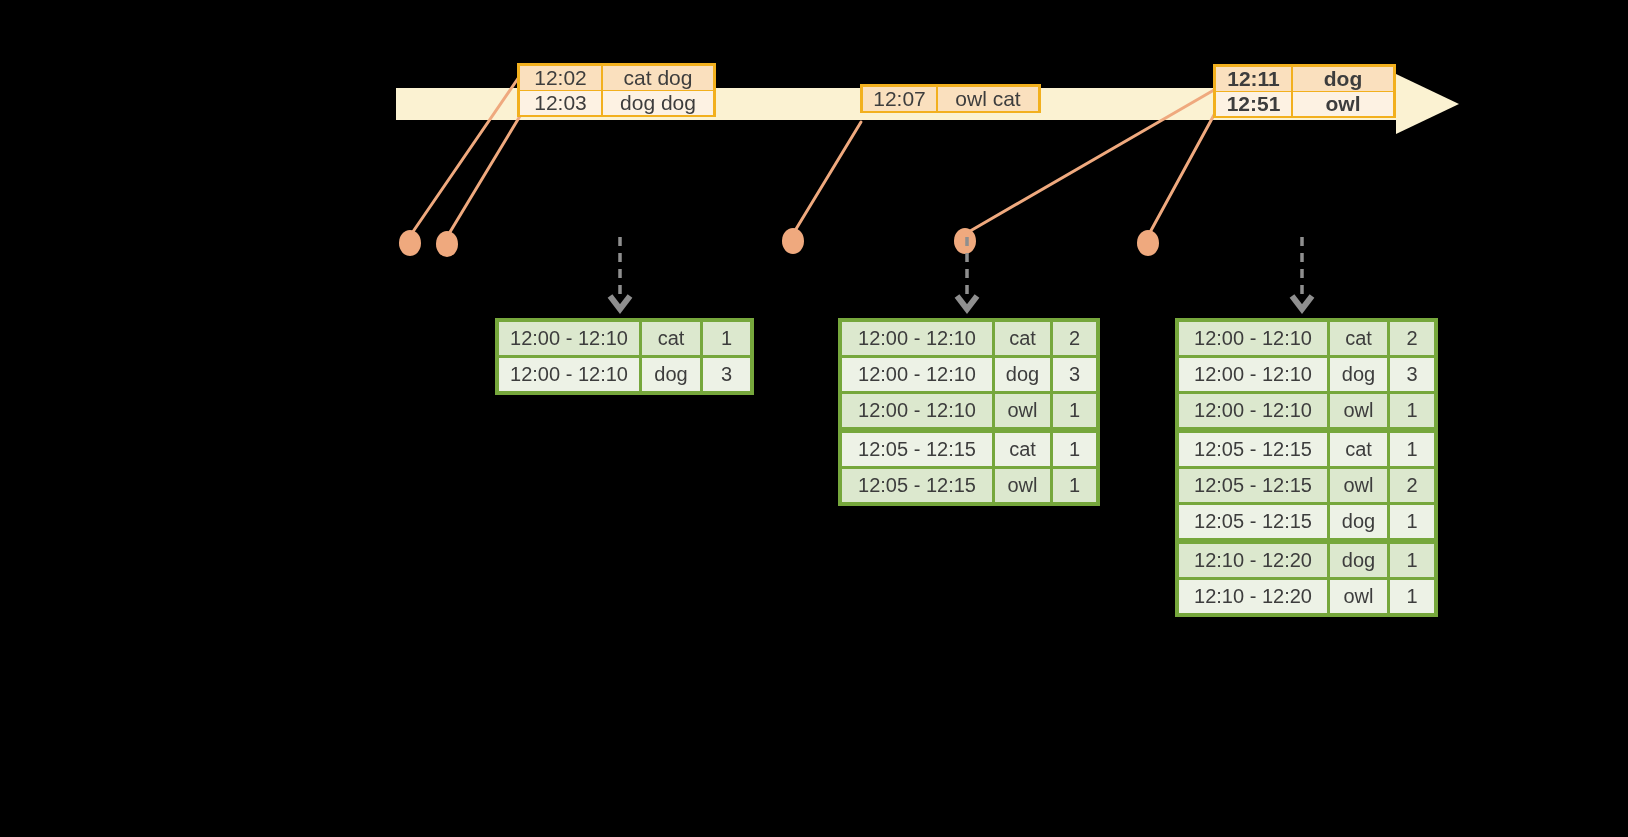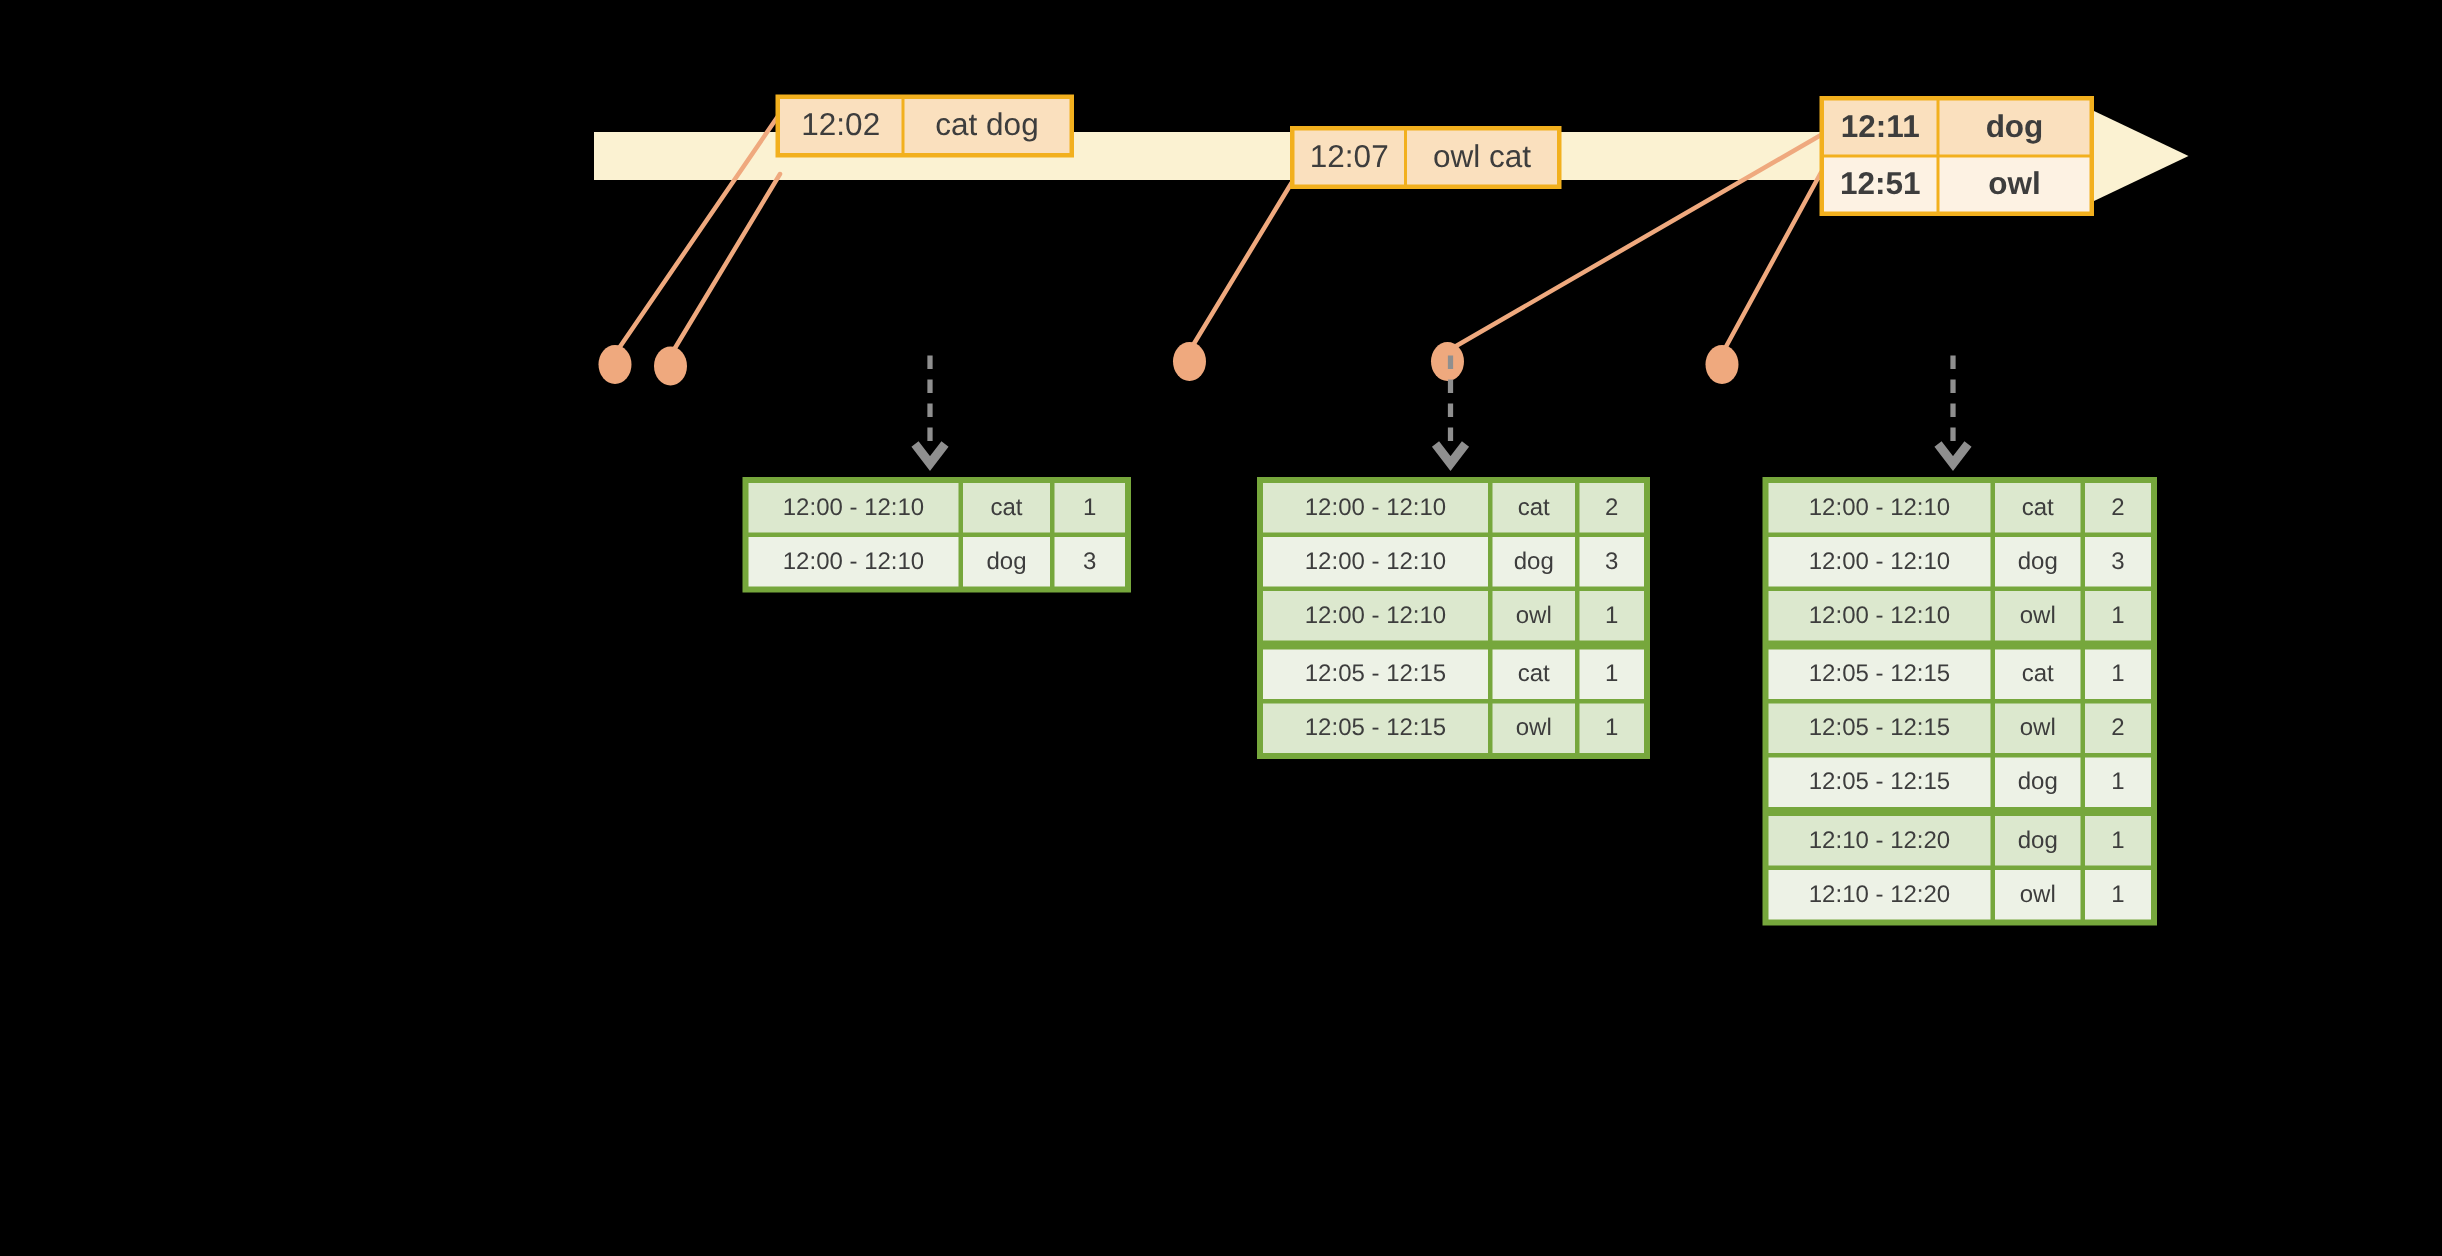--- a/index.html
+++ b/index.html
@@ -11,32 +11,32 @@
   
   .band{position:absolute;left:396px;top:88px;width:1002px;height:32px;background:var(--timeline-band);z-index:0;}
   svg.overlay{position:absolute;left:0;top:0;z-index:1;}
   .arrow-head{fill:var(--timeline-band);}
   .salmon-line{stroke:var(--dot-line);stroke-width:3;stroke-linecap:round;}
   .dot{fill:var(--dot-line);}
   .dash-line{stroke:var(--dashed-arrow);stroke-width:3.5;stroke-dasharray:9 7;}
   .dash-head{stroke:var(--dashed-arrow);stroke-width:6;fill:none;}
   
   .etable{position:absolute;display:flex;flex-direction:column;gap:2px;padding:3px;background:var(--event-border);z-index:2;}
-  .etable .row{display:grid;gap:2px;height:36px;}
+  .etable .row{display:grid;gap:2px;height:23px;}
   .etable .cell{display:flex;align-items:center;justify-content:center;font-size:21px;color:var(--text);}
   .etable .row.dark  .cell{background:var(--event-row-dark);}
   .etable .row.light .cell{background:var(--event-row-light);}
   .et-0{left:517px;top:63px;}  .et-0 .row{grid-template-columns:81px 110px;}
   .et-1{left:860px;top:84px;text-align:right;}  .et-1 .row{grid-template-columns:73px 100px;}
   .et-2{left:1213px;top:64px;font-weight:bold;} .et-2 .row{grid-template-columns:75px 100px;}
   
   .rtable{position:absolute;display:flex;flex-direction:column;gap:3px;padding:4px;background:var(--result-border);z-index:2;}
   .rtable .row{display:grid;gap:3px;height:33px;}
   .rtable .row.group-start{margin-top:3px;}
-  .rtable .cell{display:flex;align-items:center;justify-content:center;font-size:16px;color:var(--text);}
+  .rtable .cell{display:flex;align-items:center;justify-content:center;font-size:20px;color:var(--text);}
   .rtable .row.dark  .cell{background:var(--result-row-dark);}
   .rtable .row.light .cell{background:var(--result-row-light);}
   .rt-0{left:495px;top:318px;}  .rt-0 .row{grid-template-columns:140px 58px 47px;}
   .rt-1{left:838px;top:318px;}  .rt-1 .row{grid-template-columns:150px 55px 43px;}
   .rt-2{left:1175px;top:318px;} .rt-2 .row{grid-template-columns:148px 57px 44px;}
 </style>
 </head>
 <body>
 
 <div class="stage">
@@ -63,20 +63,24 @@
     <line class="dash-line" x1="967" y1="237" x2="967" y2="295"></line>
     <polyline class="dash-head" points="957,296 967,309 977,296"></polyline>
     <line class="dash-line" x1="1302" y1="237" x2="1302" y2="295"></line>
     <polyline class="dash-head" points="1292,296 1302,309 1312,296"></polyline>
   </svg>
 
   <div class="etable et-0">
       <div class="row dark">
         <div class="cell">12:02</div>
         <div class="cell">cat dog</div>
+      </div>
+      <div class="row light">
+        <div class="cell">12:03</div>
+        <div class="cell">dog dog</div>
       </div>
     </div>
   <div class="etable et-1">
       <div class="row dark">
         <div class="cell">12:07</div>
         <div class="cell">owl cat</div>
       </div>
     </div>
   <div class="etable et-2">
       <div class="row dark">

